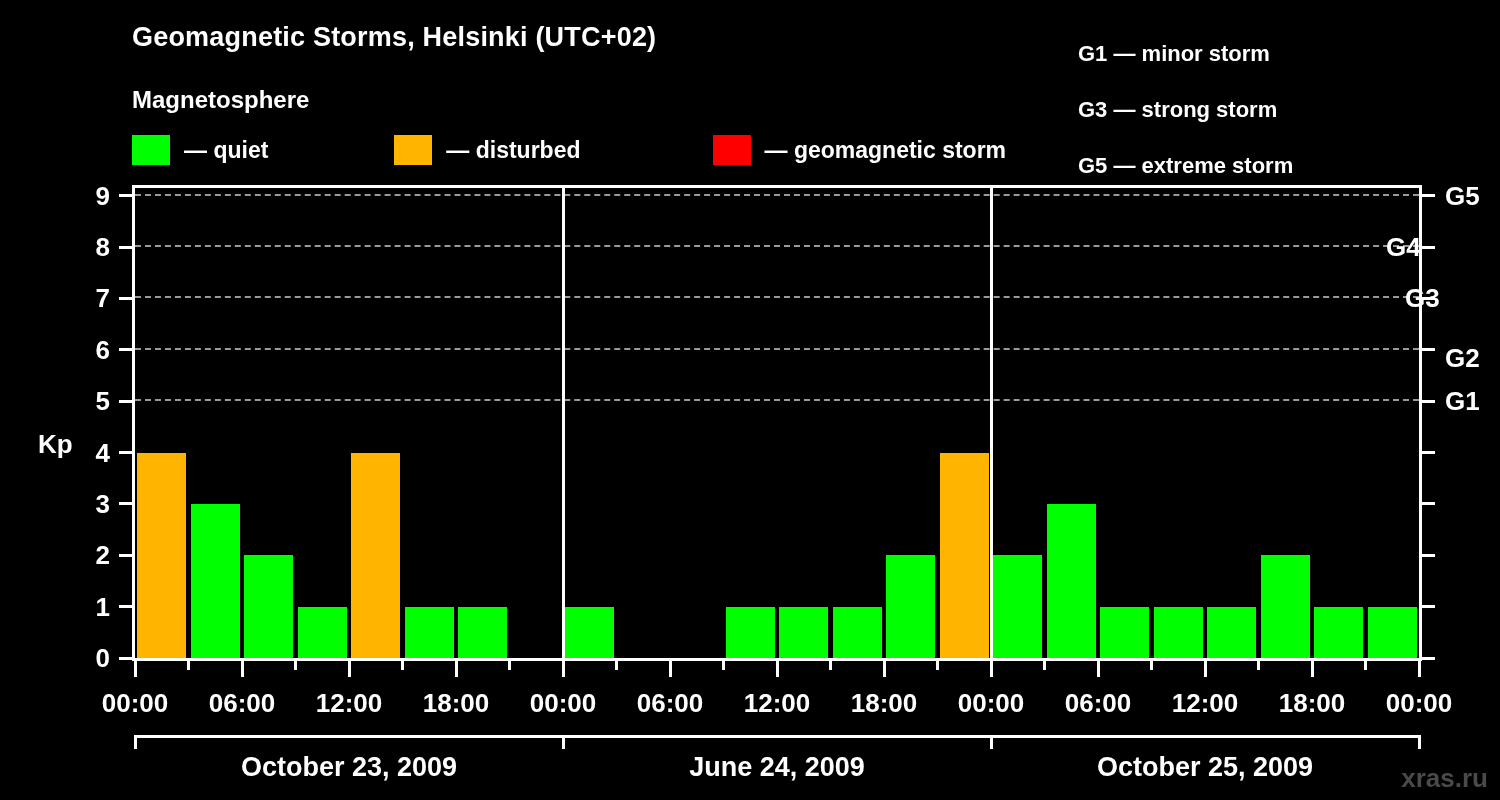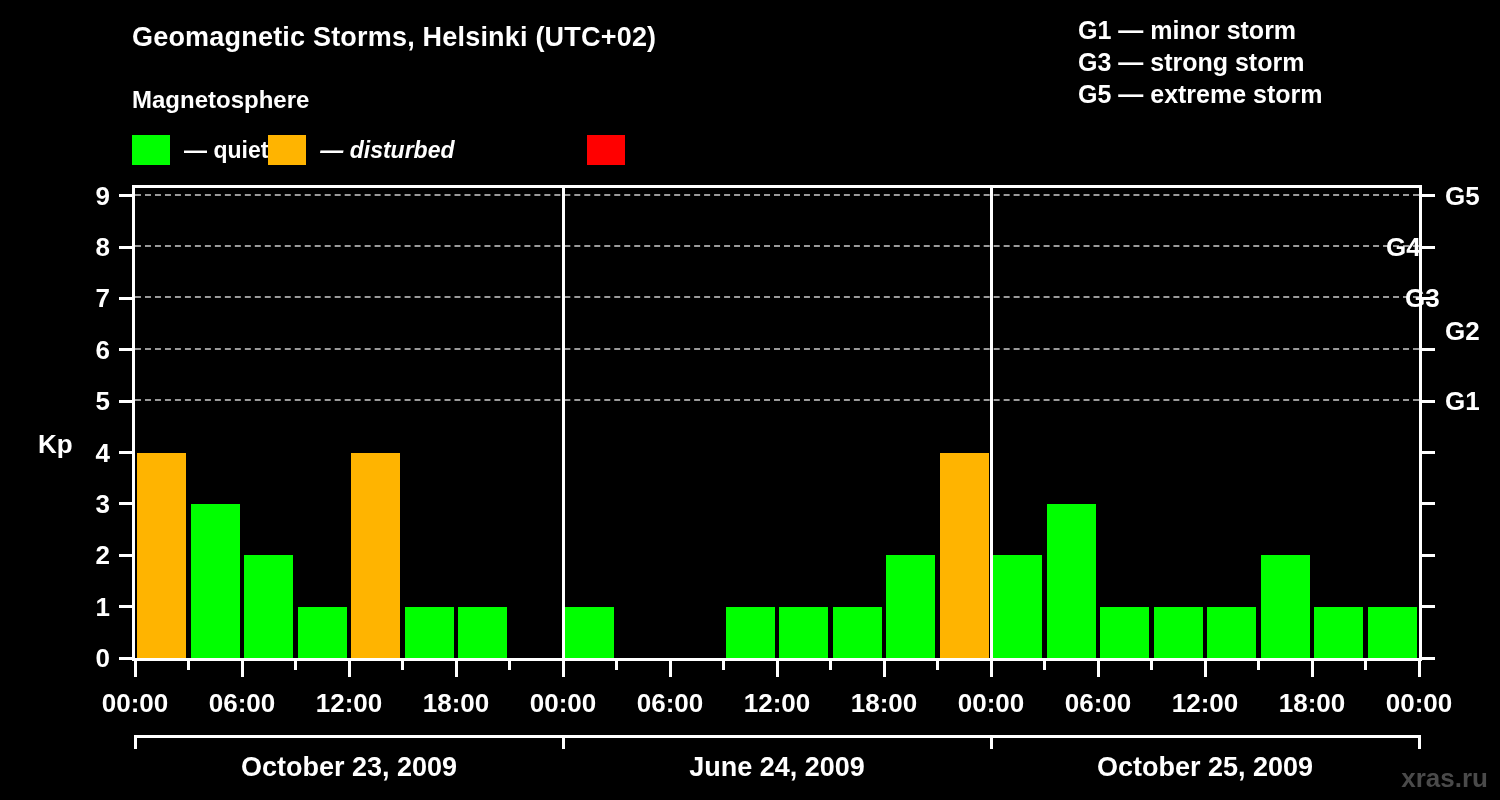--- a/index.html
+++ b/index.html
@@ -12,21 +12,21 @@
   
   #chart-title{left:132px;top:22px;font-size:27px;font-weight:bold;letter-spacing:.2px;white-space:nowrap;}
   #ms-label{left:132px;top:86px;font-size:24px;font-weight:bold;white-space:nowrap;}
 
   #color-legend{left:132px;top:133px;height:34px;display:flex;align-items:center;}
   .cl-item{display:flex;align-items:center;}
   .cl-swatch{width:38px;height:30px;display:block;}
   .cl-text{font-size:23px;font-weight:bold;white-space:nowrap;margin-left:14px;}
 
   #g-legend{left:1078px;top:14px;}
-  .g-row{font-size:25px;font-weight:bold;line-height:32px;white-space:nowrap;}
+  .g-row{font-size:22px;font-weight:bold;line-height:32px;white-space:nowrap;margin-top:24px;}
 
   
   #plot{left:132px;top:185px;width:1290px;height:476px;
         border:3px solid #fff;box-sizing:border-box;background:#000;}
   #plot-inner{position:absolute;left:0;top:0;right:0;bottom:0;}
 
   .gridline{position:absolute;left:0;right:0;height:0;
             border-top:2px dashed #9a9a9a;}
 
   .daysep{position:absolute;top:0;bottom:0;width:3px;background:#fff;}
@@ -63,26 +63,27 @@
 
   <div class="abs" id="chart-title">Geomagnetic Storms, Helsinki (UTC+02)</div>
 
   <div class="abs" id="ms-label">Magnetosphere</div>
 
   <div class="abs" id="color-legend">
       <div class="cl-item">
         <span class="cl-swatch" style="background: rgb(0, 255, 0);"></span>
         <span class="cl-text">— quiet</span>
       </div>
-      <div class="cl-item" style=" font-style: italic;">
+      <div class="cl-item" style="margin-left: 126px;">
         <span class="cl-swatch" style="background: rgb(255, 180, 0);"></span>
         <span class="cl-text">— disturbed</span>
       </div>
       <div class="cl-item" style="margin-left: 132px;">
         <span class="cl-swatch" style="background: rgb(255, 0, 0);"></span>
+        <span class="cl-text">— geomagnetic storm</span>
       </div>
     </div>
 
   <div class="abs" id="g-legend">
       <div class="g-row">G1 — minor storm</div>
       <div class="g-row">G3 — strong storm</div>
       <div class="g-row">G5 — extreme storm</div>
     </div>
 
   <div class="abs" id="plot">
@@ -145,21 +146,21 @@
       <div class="ytick-label" style="top: 298.437px; right: 1390px;">7</div>
       <div class="ytick" style="top: 296.937px; left: 119px;"></div>
       <div class="ytick" style="top: 296.937px; left: 1422px;"></div>
       <div class="ytick-label" style="top: 247.071px; right: 1390px;">8</div>
       <div class="ytick" style="top: 245.571px; left: 119px;"></div>
       <div class="ytick" style="top: 245.571px; left: 1422px;"></div>
       <div class="ytick-label" style="top: 195.705px; right: 1390px;">9</div>
       <div class="ytick" style="top: 194.205px; left: 119px;"></div>
       <div class="ytick" style="top: 194.205px; left: 1422px;"></div>
       <div class="gtick-label" style="top: 401.169px; left: 1445px;">G1</div>
-      <div class="gtick-label" style="top: 331px; left: 1445px;">G2</div>
+      <div class="gtick-label" style="top: 358px; left: 1445px;">G2</div>
       <div class="gtick-label" style="top: 298.437px; left: 1405px;">G3</div>
       <div class="gtick-label" style="top: 247.071px; left: 1386px;">G4</div>
       <div class="gtick-label" style="top: 195.705px; left: 1445px;">G5</div>
       <div class="xtick" style="left: 133.5px; top: 661px; height: 16px;"></div>
       <div class="xtick" style="left: 187px; top: 661px; height: 9px;"></div>
       <div class="xtick" style="left: 240.5px; top: 661px; height: 16px;"></div>
       <div class="xtick" style="left: 294px; top: 661px; height: 9px;"></div>
       <div class="xtick" style="left: 347.5px; top: 661px; height: 16px;"></div>
       <div class="xtick" style="left: 401px; top: 661px; height: 9px;"></div>
       <div class="xtick" style="left: 454.5px; top: 661px; height: 16px;"></div>

